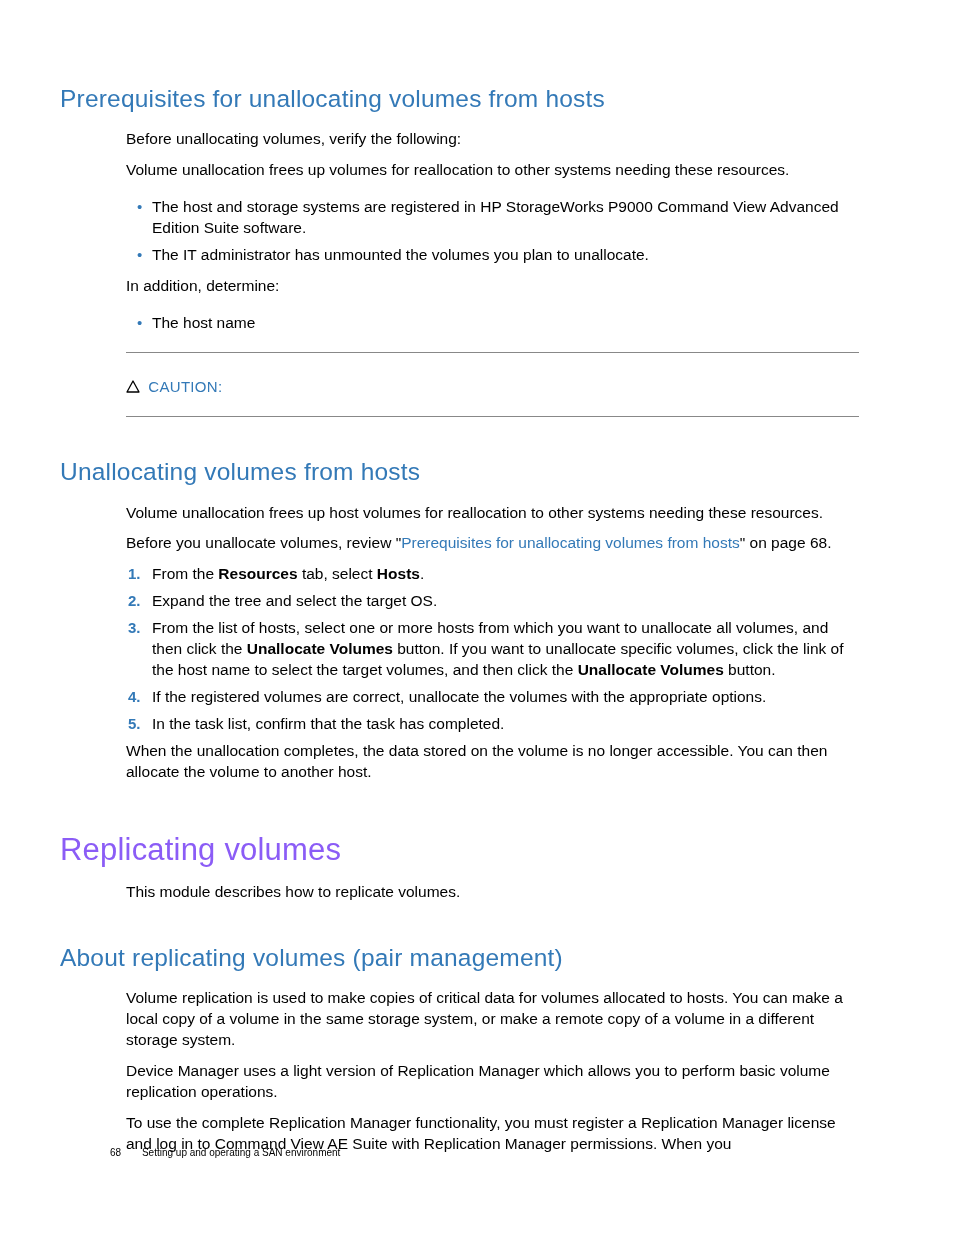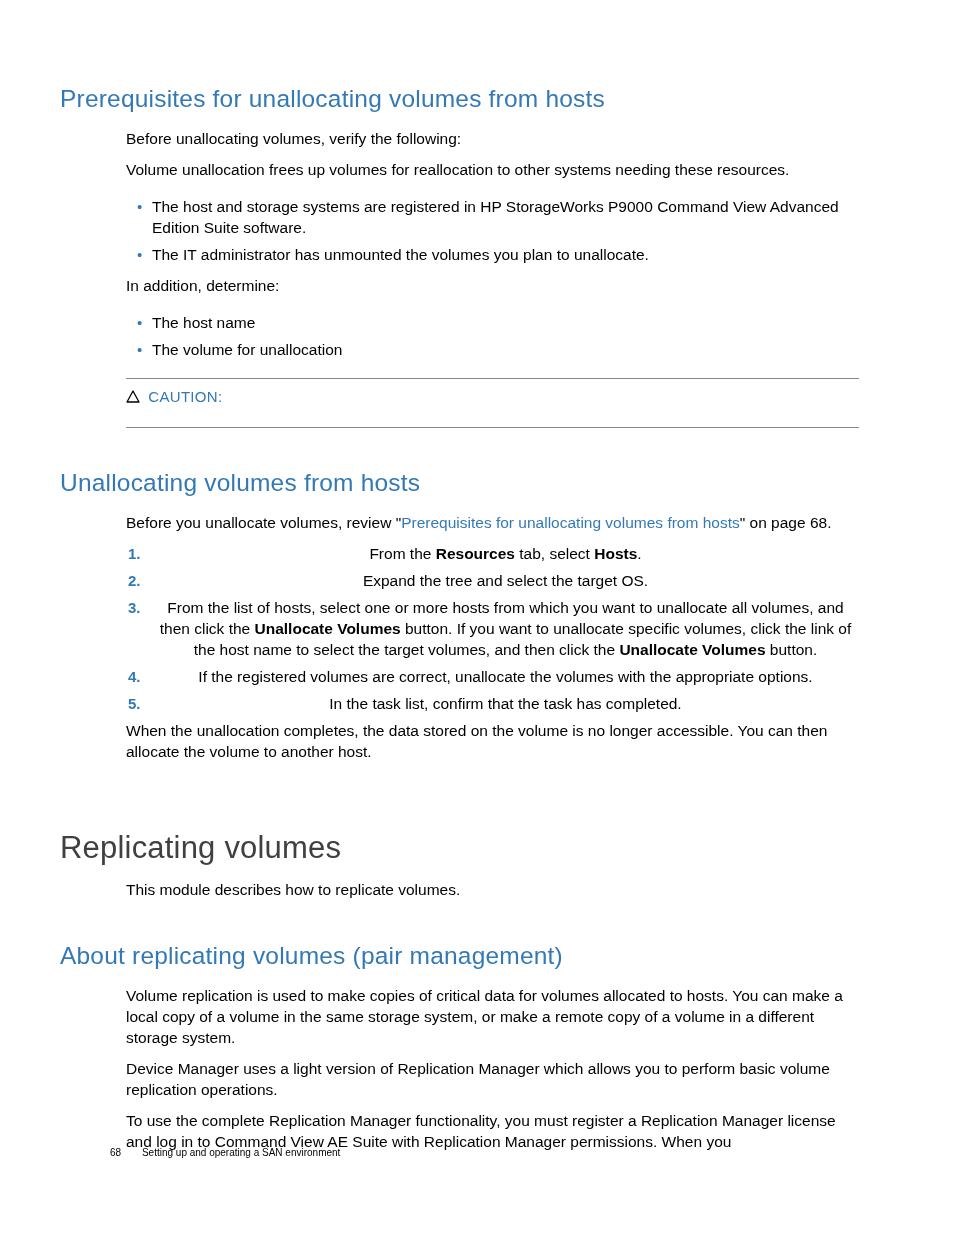--- a/index.html
+++ b/index.html
@@ -26,22 +26,22 @@
     font-weight: 300;
     font-size: 24.5px;
     color: #3379b7;
     margin: 0 0 14px 0;
     letter-spacing: 0.2px;
   }
   .h1 {
     font-family: "Segoe UI Light", "Helvetica Neue Light", "Helvetica Neue", Arial, sans-serif;
     font-weight: 300;
     font-size: 31px;
-    color: #404040;
-    margin: 64px 0 12px 0;
+    color: #8b5cf6;
+    margin: 46px 0 12px 0;
     letter-spacing: 0.2px;
   }
   .body-block {
     margin-left: 66px;
   }
   .p {
     margin: 0 0 10px 0;
   }
   ul.bullets {
     margin: 16px 0 10px 0;
@@ -62,38 +62,37 @@
     font-size: 15px;
     line-height: 1.3;
   }
   .caution-box {
     border-top: 1px solid #888;
     border-bottom: 1px solid #888;
     margin: 18px 0 0 0;
     padding: 8px 0 12px 0;
   }
   .caution-label-row {
-    margin: 0 0 6px 0;
+    margin: 16px 0 6px 0;
   }
   .caution-icon {
     display: inline-block;
     vertical-align: -1px;
     margin-right: 4px;
   }
   .caution-label {
     color: #3379b7;
     font-size: 15px;
     letter-spacing: 0.3px;
   }
   ol.steps {
     margin: 0 0 4px 0;
     padding: 0 0 0 26px;
     list-style: none;
     counter-reset: step;
-    text-align: center;
   }
   ol.steps > li {
     position: relative;
     margin: 0 0 6px 0;
     counter-increment: step;
   }
   ol.steps > li::before {
     content: counter(step) ".";
     position: absolute;
     left: -24px;
@@ -129,39 +128,39 @@
   <div class="body-block">
     <div class="p">Before unallocating volumes, verify the following:</div>
     <div class="p">Volume unallocation frees up volumes for reallocation to other systems needing these resources.</div>
     <ul class="bullets">
       <li>The host and storage systems are registered in HP StorageWorks P9000 Command View Advanced Edition Suite software.</li>
       <li>The IT administrator has unmounted the volumes you plan to unallocate.</li>
     </ul>
     <div class="p">In addition, determine:</div>
     <ul class="bullets">
       <li>The host name</li>
-      <li>The volume for unallocation</li>
     </ul>
 
     <div class="caution-box">
       <div class="caution-label-row">
         <span class="caution-icon">
           <svg width="14" height="13" viewBox="0 0 14 13">
             <path d="M7 1 L13 12 L1 12 Z" fill="none" stroke="#000" stroke-width="1.3" stroke-linejoin="round"></path>
           </svg>
         </span>
         <span class="caution-label">CAUTION:</span>
       </div>
     </div>
   </div>
 
   <div class="section-gap"></div>
 
   <div class="h2">Unallocating volumes from hosts</div>
   <div class="body-block">
+    <div class="p">Volume unallocation frees up host volumes for reallocation to other systems needing these resources.</div>
     <div class="p">
       <span>Before you unallocate volumes, review "</span><span class="link">Prerequisites for unallocating volumes from hosts</span><span>" on page 68.</span>
     </div>
     <ol class="steps">
       <li>
         <span>From the </span><b>Resources</b><span> tab, select </span><b>Hosts</b><span>.</span>
       </li>
       <li>Expand the tree and select the target OS.</li>
       <li>
         <span>From the list of hosts, select one or more hosts from which you want to unallocate all volumes, and then click the </span><b>Unallocate Volumes</b><span> button. If you want to unallocate specific volumes, click the link of the host name to select the target volumes, and then click the </span><b>Unallocate Volumes</b><span> button.</span>

